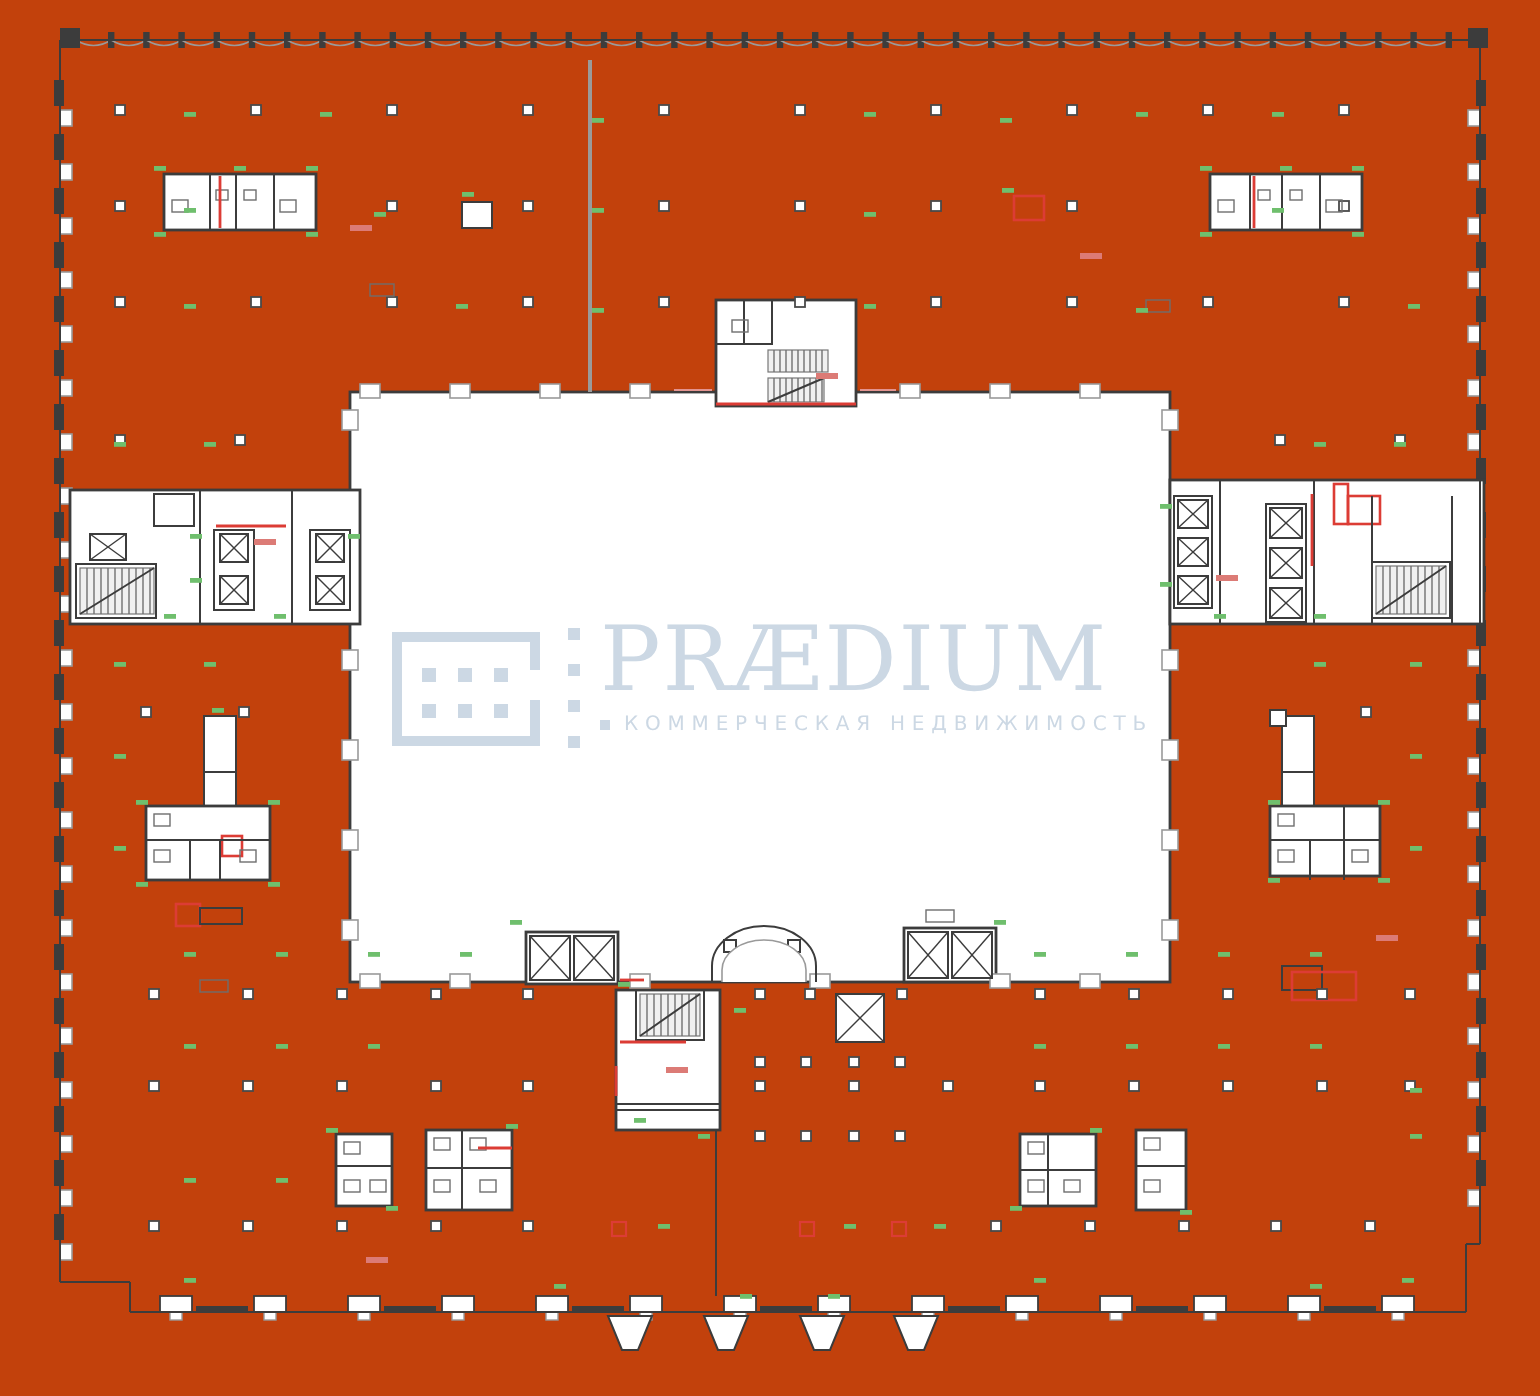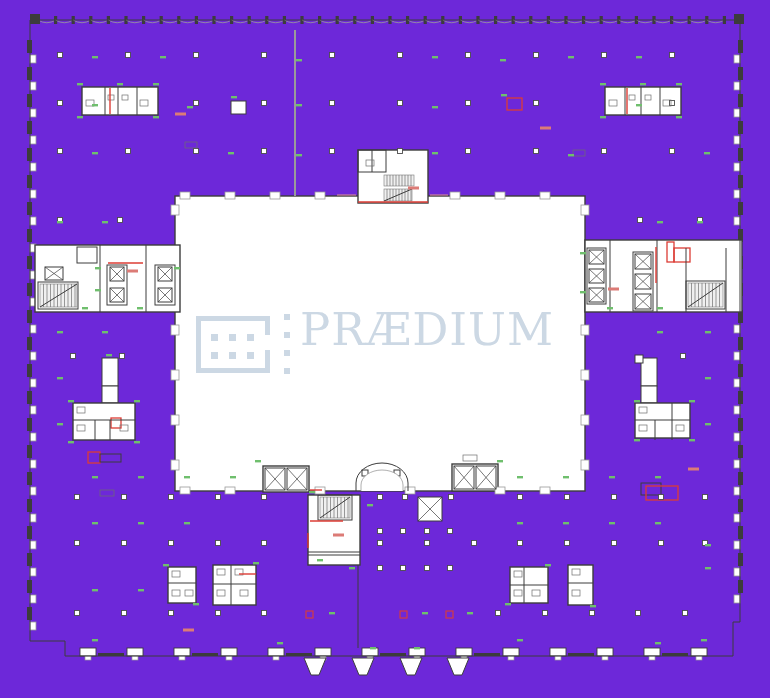--- a/index.html
+++ b/index.html
@@ -1,16 +1,16 @@
 <!DOCTYPE html>
 <html style="--wm: #ccd8e4;"><head>
 <meta charset="utf-8">
 <style>
   html,body{margin:0;padding:0;background:#ffffff;}
-  .page{position:relative;width:770px;height:698px;background:#6d28d9;overflow:hidden;
+  .page{position:relative;width:770px;height:698px;background:#c2410c;overflow:hidden;
         font-family:"DejaVu Sans", sans-serif;}
   svg{position:absolute;left:0;top:0;}
   
   .wm{position:absolute;left:196px;top:310px;width:400px;height:80px;}
   .wm-mark{position:absolute;left:0;top:6px;width:64px;height:47px;border:5px solid var(--wm);}
   .wm-gap{position:absolute;right:-5px;top:14px;width:5px;height:15px;background:#ffffff;}
   .wm-dot{position:absolute;width:7px;height:7px;background:var(--wm);}
   .wm-colm{position:absolute;left:88px;top:4px;width:7px;height:70px;}
   .wm-colm .wm-dot{left:0;}
   .wm-text{position:absolute;left:104px;top:-4px;white-space:nowrap;}
@@ -694,16 +694,20 @@
       <div class="wm-gap"></div>
     </div>
     <div class="wm-colm">
       <span class="wm-dot" style="top:0px;width:6px;height:6px"></span>
       <span class="wm-dot" style="top:18px;width:6px;height:6px"></span>
       <span class="wm-dot" style="top:36px;width:6px;height:6px"></span>
       <span class="wm-dot" style="top:54px;width:6px;height:6px"></span>
     </div>
     <div class="wm-text">
       <div class="wm-brand">PRÆDIUM</div>
+      <div class="wm-sub">
+        <span class="wm-bullet"></span>
+        <span>КОММЕРЧЕСКАЯ НЕДВИЖИМОСТЬ</span>
+      </div>
     </div>
   </div>
 
 </div>
 
 </body></html>

